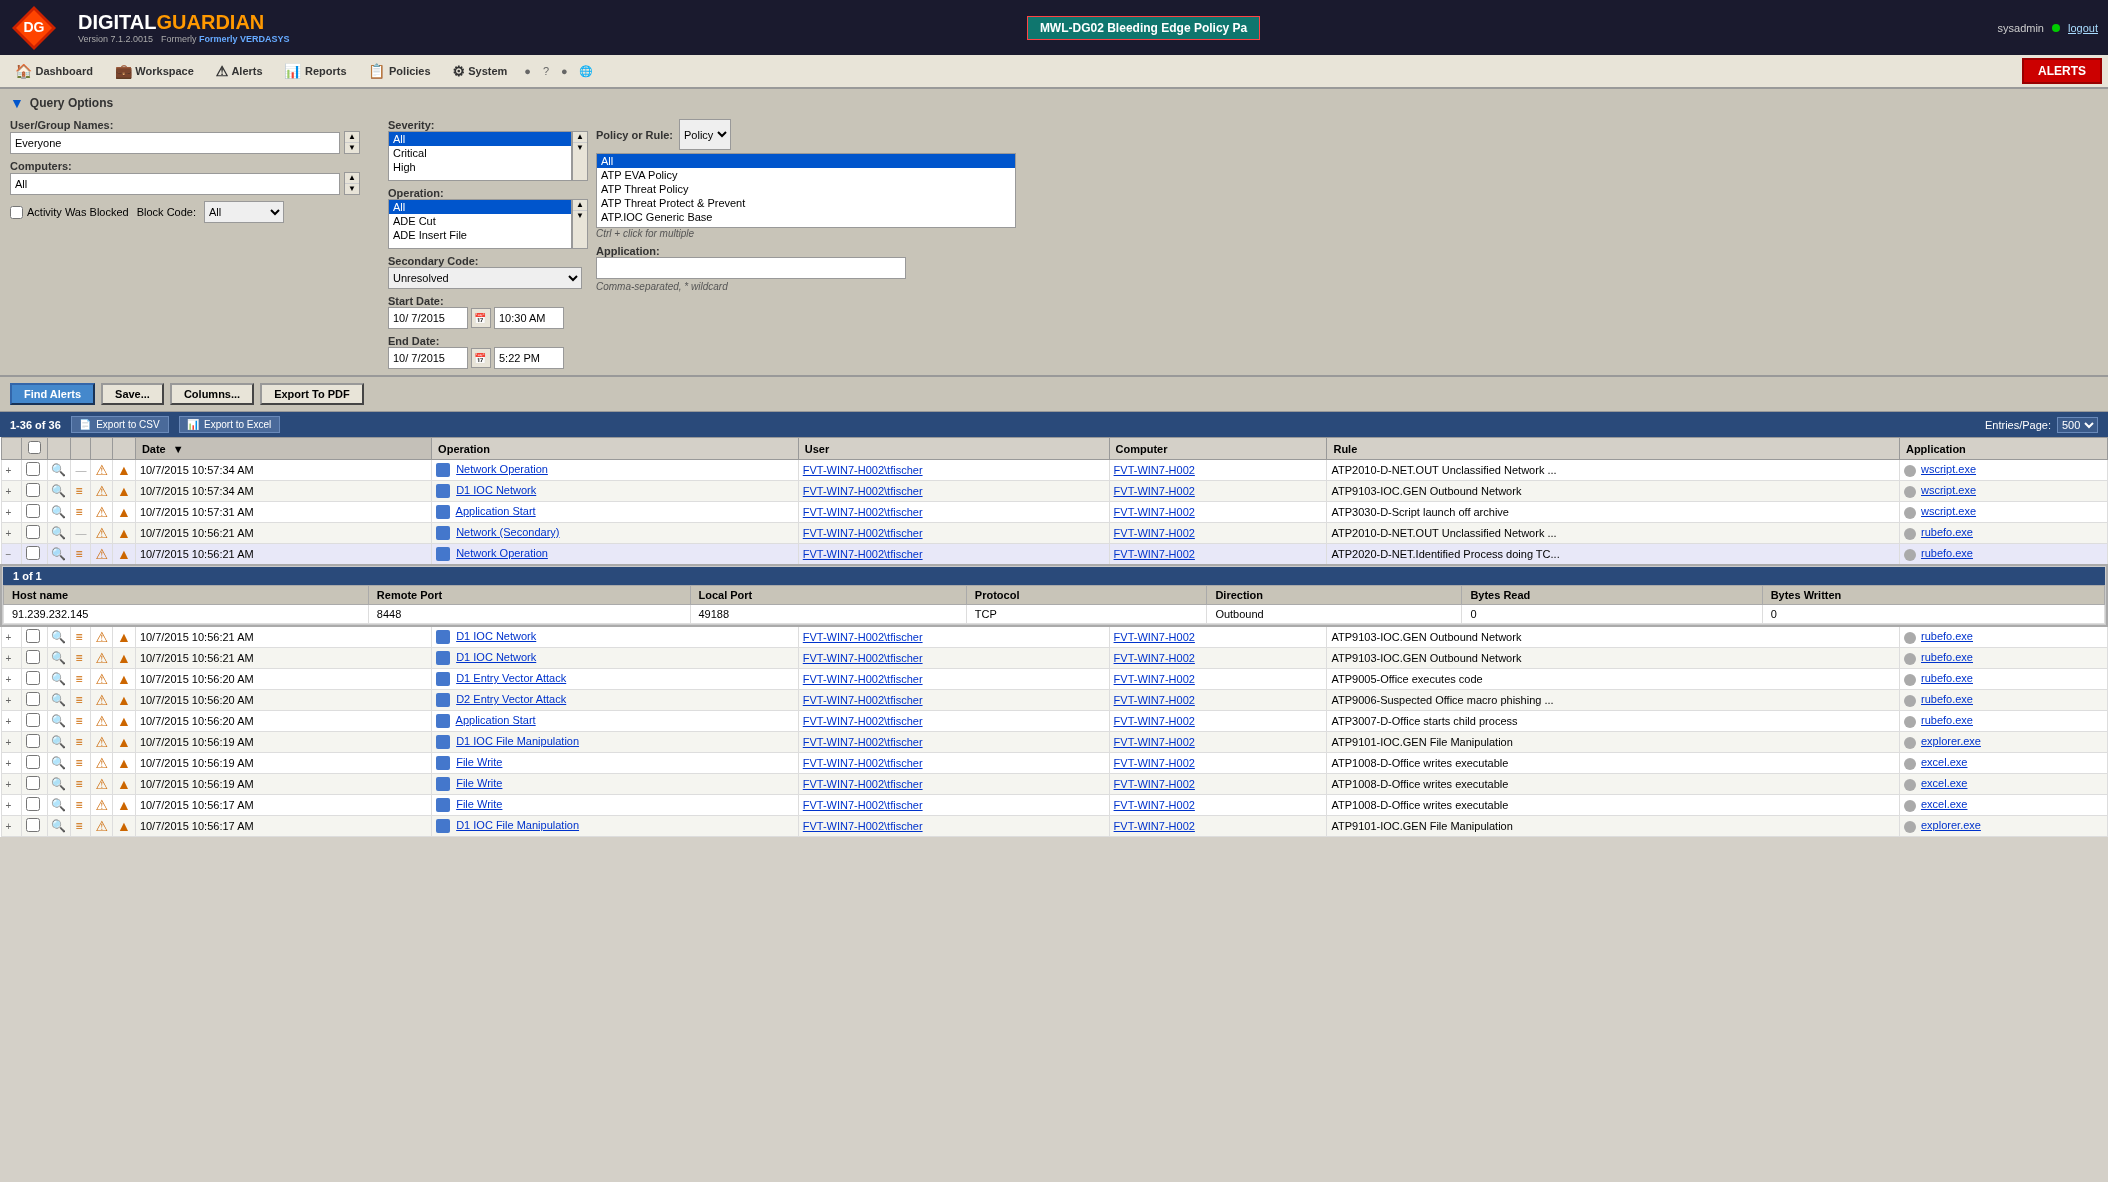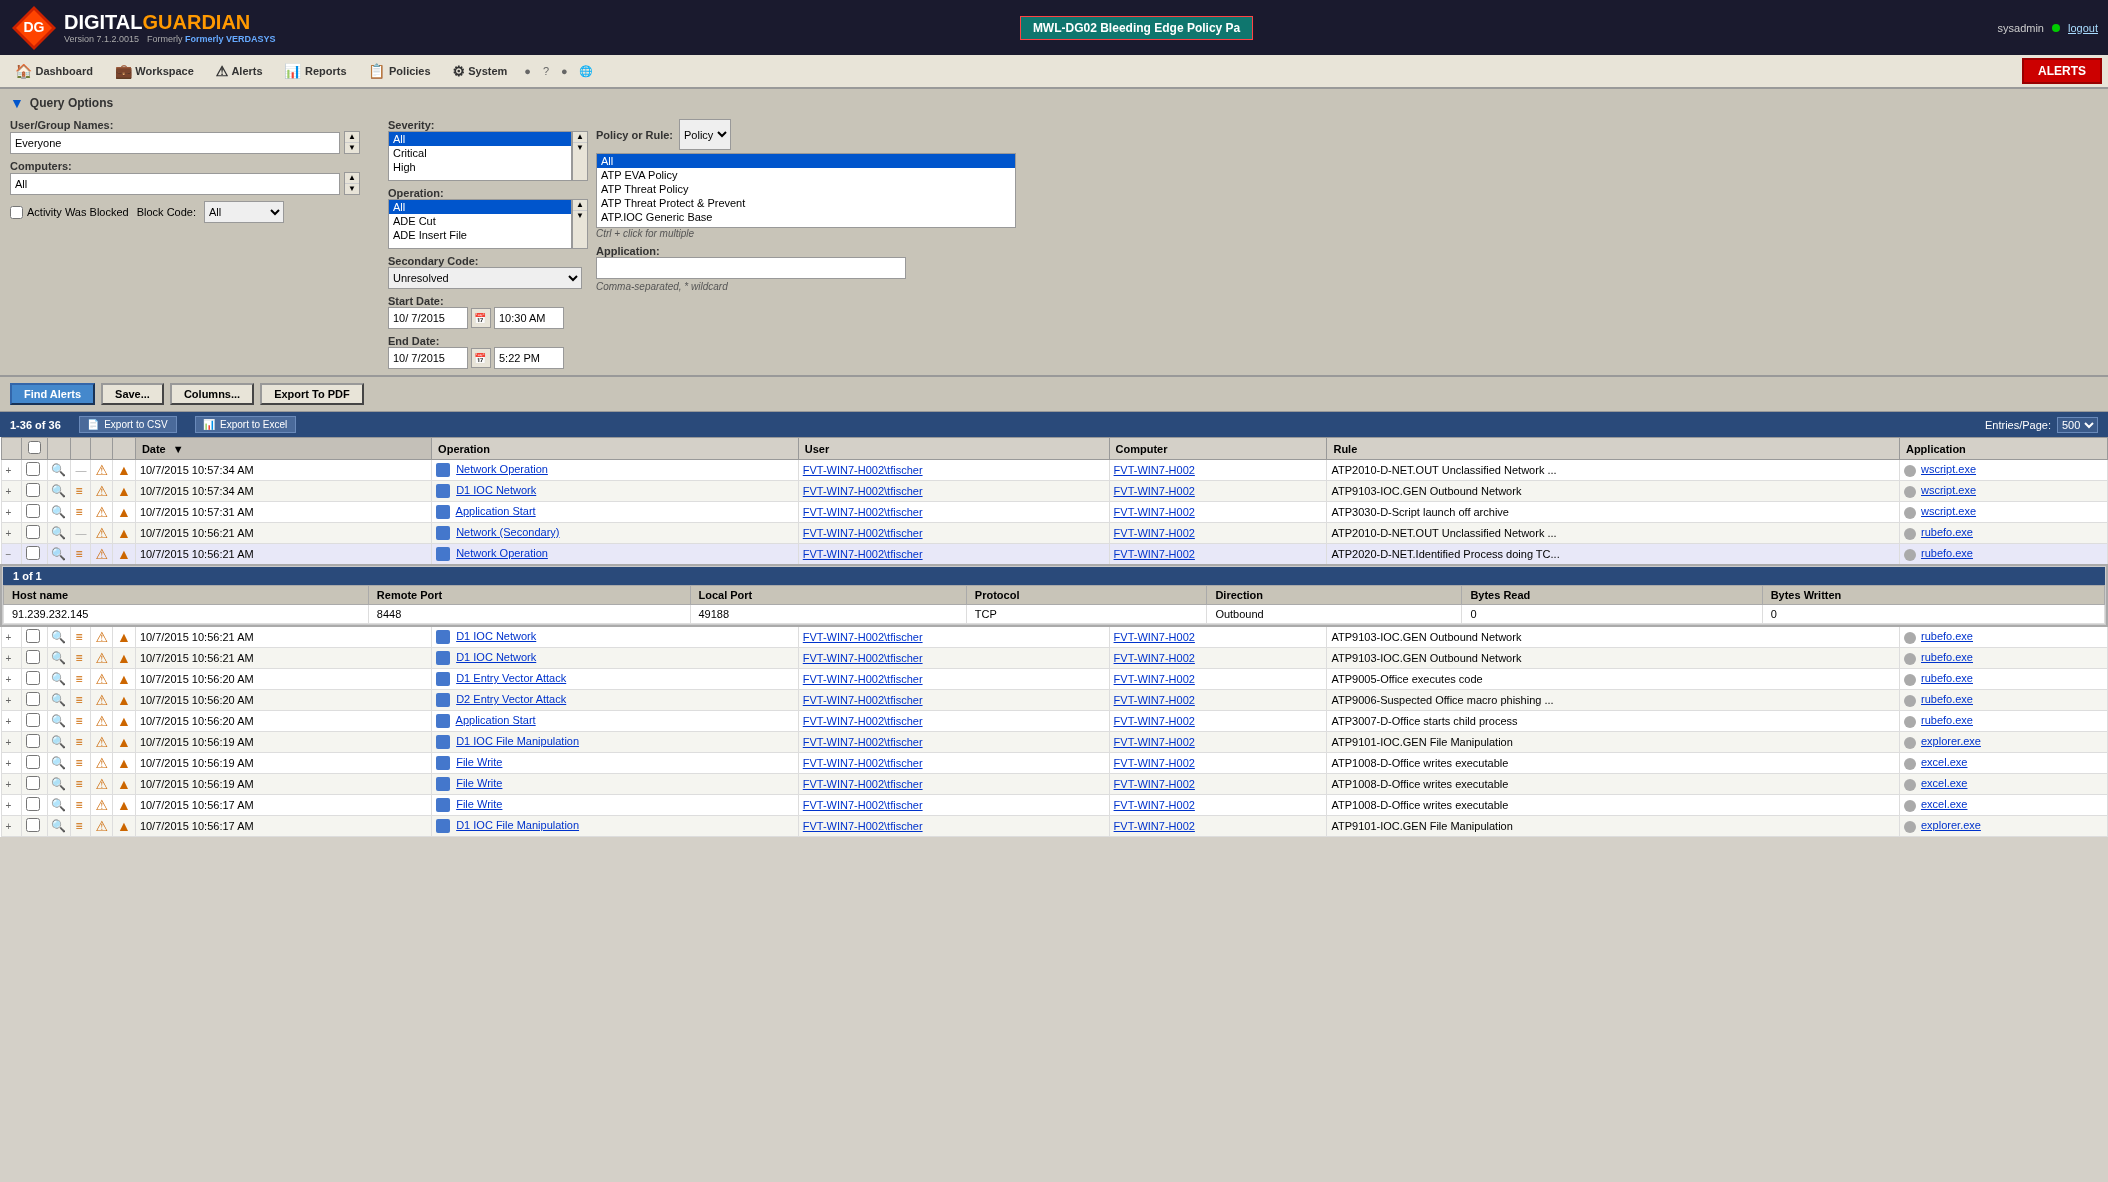--- a/index.html
+++ b/index.html
@@ -41,21 +41,21 @@
     .cal-btn { width: 20px; height: 20px; background: #e8e4d8; border: 1px solid #999; cursor: pointer; font-size: 10px; display: flex; align-items: center; justify-content: center; }
     .app-input { width: 310px; height: 22px; border: 1px solid #999; padding: 2px 4px; background: white; font-size: 11px; }
 
     
     .action-bar { display: flex; gap: 6px; padding: 6px 10px; background: #c8c4b8; border-bottom: 1px solid #999; }
     .btn { padding: 3px 12px; border: 2px outset #999; background: #e8e4d8; font-size: 11px; font-weight: bold; cursor: pointer; }
     .btn-primary { background: #4488cc; color: white; border-color: #3366aa; }
 
     
     .results-bar { background: #2a4a7a; color: white; display: flex; align-items: center; justify-content: space-between; padding: 4px 10px; }
-    .results-info { display: flex; align-items: center; gap: 18px; font-size: 11px; font-weight: bold; }
+    .results-info { display: flex; align-items: center; gap: 10px; font-size: 11px; font-weight: bold; }
     .export-btn { display: flex; align-items: center; gap: 4px; padding: 2px 8px; background: #4a6a9a; color: white; border: 1px solid #6a8aba; font-size: 10px; cursor: pointer; }
     .entries-label { font-size: 11px; }
     .entries-select { font-size: 11px; background: #3a5a8a; color: white; border: 1px solid #6a8aba; }
 
     
     .table-container { overflow-x: auto; background: white; }
     table { width: 100%; border-collapse: collapse; font-size: 11px; }
     th { background: #d4d0c8; border: 1px solid #999; padding: 3px 6px; text-align: left; font-weight: bold; cursor: pointer; white-space: nowrap; }
     th.sorted { background: #c4c0b8; }
     td { border: 1px solid #ddd; padding: 2px 4px; white-space: nowrap; }
@@ -91,21 +91,21 @@
 <body>
 
 <div class="header">
   <div class="logo-container">
 
     <svg width="48" height="48" viewBox="0 0 48 48">
       <polygon points="24,2 46,24 24,46 2,24" fill="#cc2200"></polygon>
       <polygon points="24,6 42,24 24,42 6,24" fill="#ff4400"></polygon>
       <text x="24" y="28" text-anchor="middle" fill="white" font-size="14" font-weight="bold">DG</text>
     </svg>
-    <div style="margin-left:6px;">
+    <div style="margin-left:20px;">
       <div>
         <span style="color:white; font-size:20px; font-weight:900;">DIGITAL</span><span style="color:#ff9900; font-size:20px; font-weight:900;">GUARDIAN</span>
       </div>
       <div style="display:flex; gap:8px; align-items:center;">
         <span style="color:#aaa; font-size:9px;">Version 7.1.2.0015</span>
         <span style="color:#aaa; font-size:9px;">Formerly <span style="color:#66aaff; font-weight:bold;">Formerly VERDASYS</span></span>
       </div>
     </div>
   </div>
 

